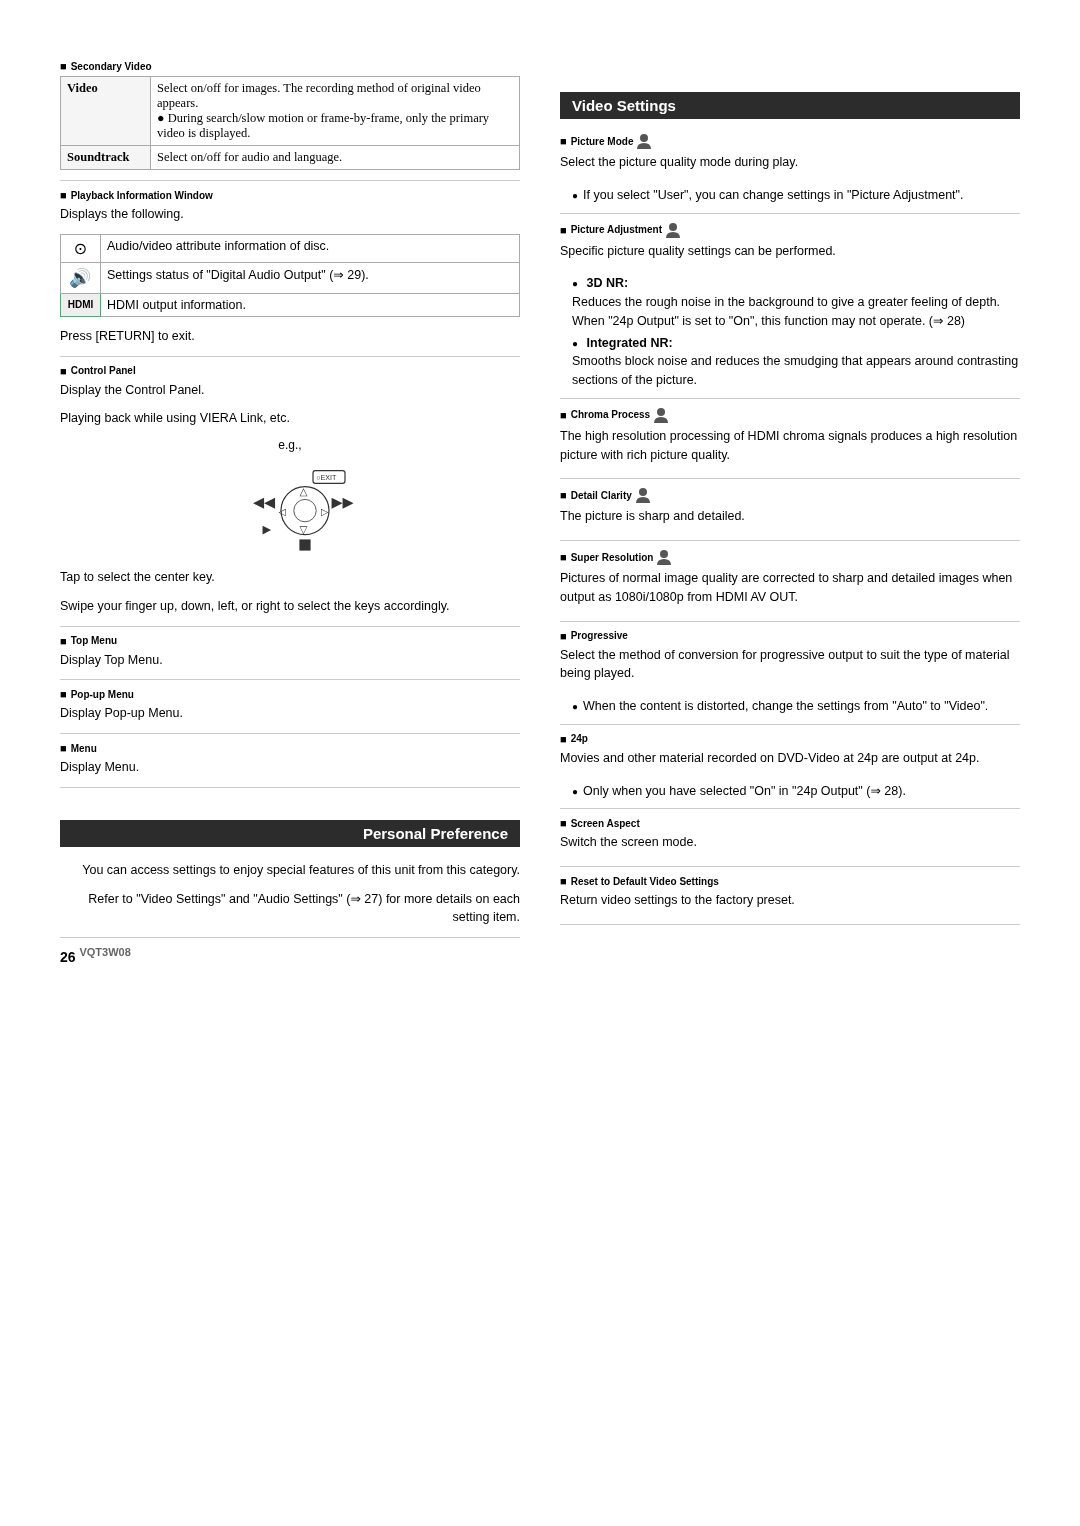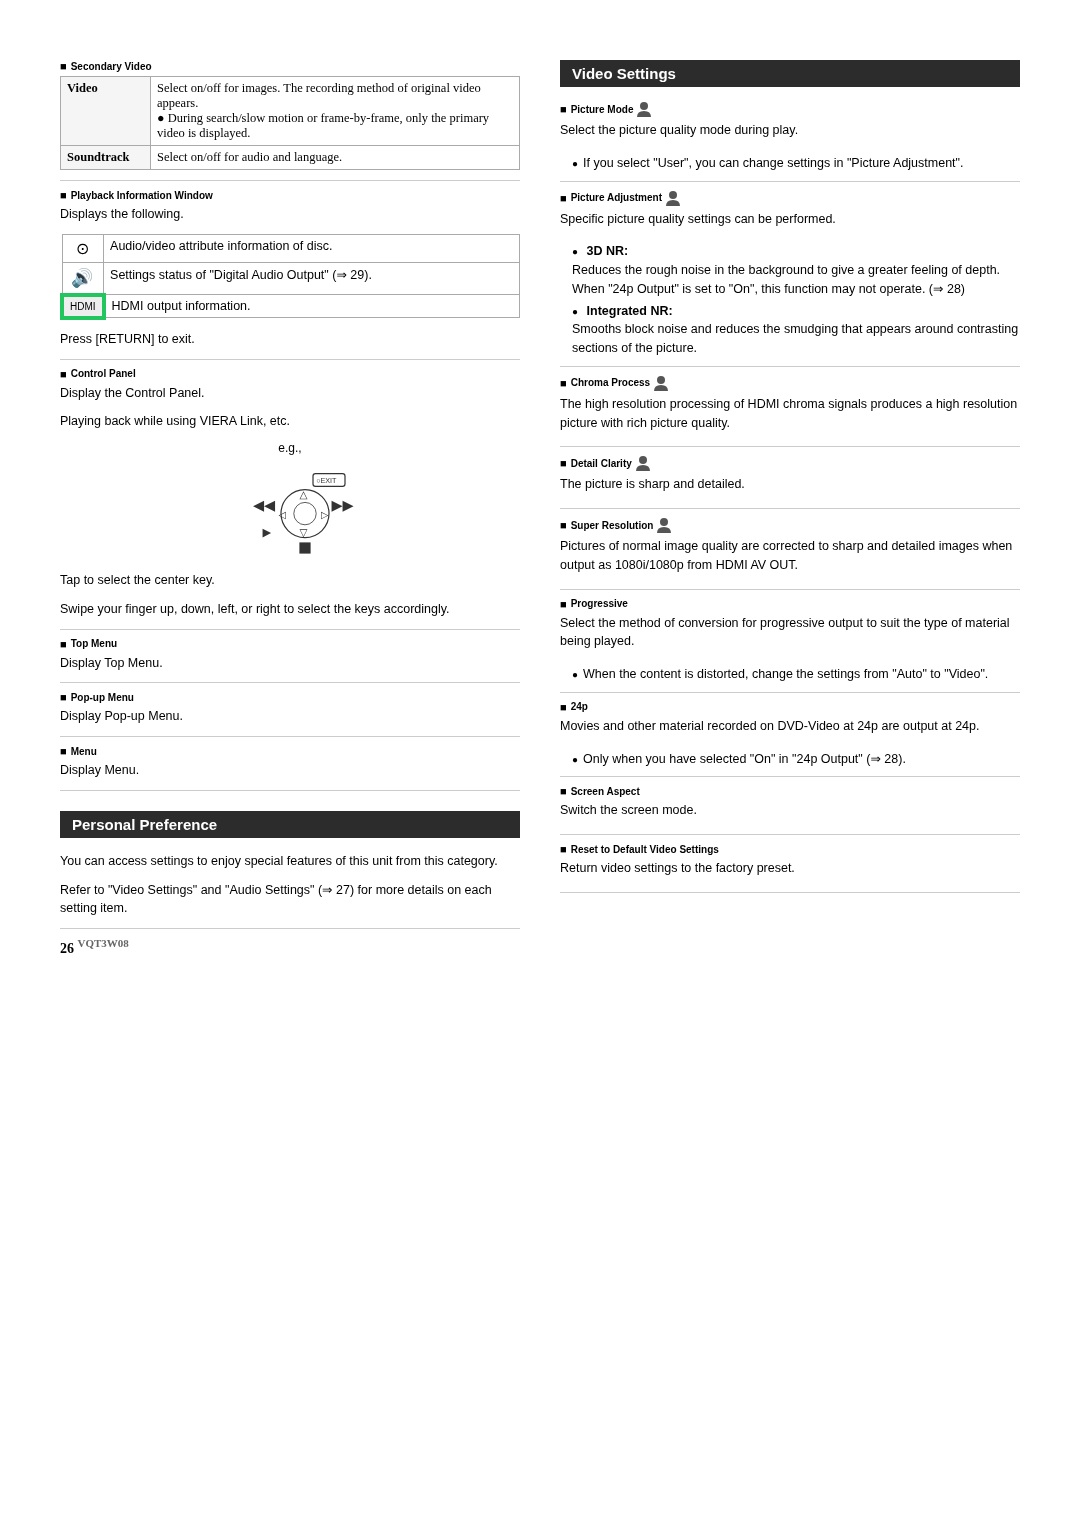--- a/index.html
+++ b/index.html
@@ -26,20 +26,21 @@
 
     
     .section-header {
       background: #2c2c2c;
       color: #fff;
       font-size: 15px;
       font-weight: bold;
       padding: 5px 12px;
       margin-bottom: 14px;
       font-family: Arial, Helvetica, sans-serif;
+      margin-top: 32px;
     }
 
     
     .subsection-title {
       font-weight: bold;
       font-size: 10px;
       margin-bottom: 4px;
       display: flex;
       align-items: center;
       gap: 4px;
@@ -92,22 +93,22 @@
       padding: 4px 6px;
       vertical-align: top;
     }
     .info-table2 td.icon-cell {
       width: 40px;
       text-align: center;
       font-size: 16px;
     }
     .info-table2 td.hdmi-cell {
       font-size: 10px;
-      font-weight: normal;
-      border: 4px solid #22c55e;
+      font-weight: bold;
+      border: 1px solid #22c55e;
       background: #eee;
       width: 40px;
       text-align: center;
       vertical-align: middle;
     }
 
     
     .control-panel-img {
       display: flex;
       justify-content: center;
@@ -115,21 +116,20 @@
       text-align: right;
     }
     .control-panel-svg {
       width: 120px;
       height: 90px;
     }
 
     .page-number {
       font-size: 14px;
       font-weight: bold;
-      font-family: Liberation Serif, serif;
     }
     .version-label {
       font-size: 11px;
       color: #666;
       vertical-align: super;
     }
 
     .eg-label {
       font-size: 12px;
       margin-bottom: 16px;
@@ -155,20 +155,21 @@
       font-size: 10px;
       margin-right: 5px;
     }
 
     .bold-sub {
       font-weight: bold;
     }
 
     .personal-pref-section {
       margin-top: 20px;
+      text-align: right;
     }
   </style>
 </head>
 <body>
 
 <div class="page-content">
 
   <div class="left-col">
 
     <div>

